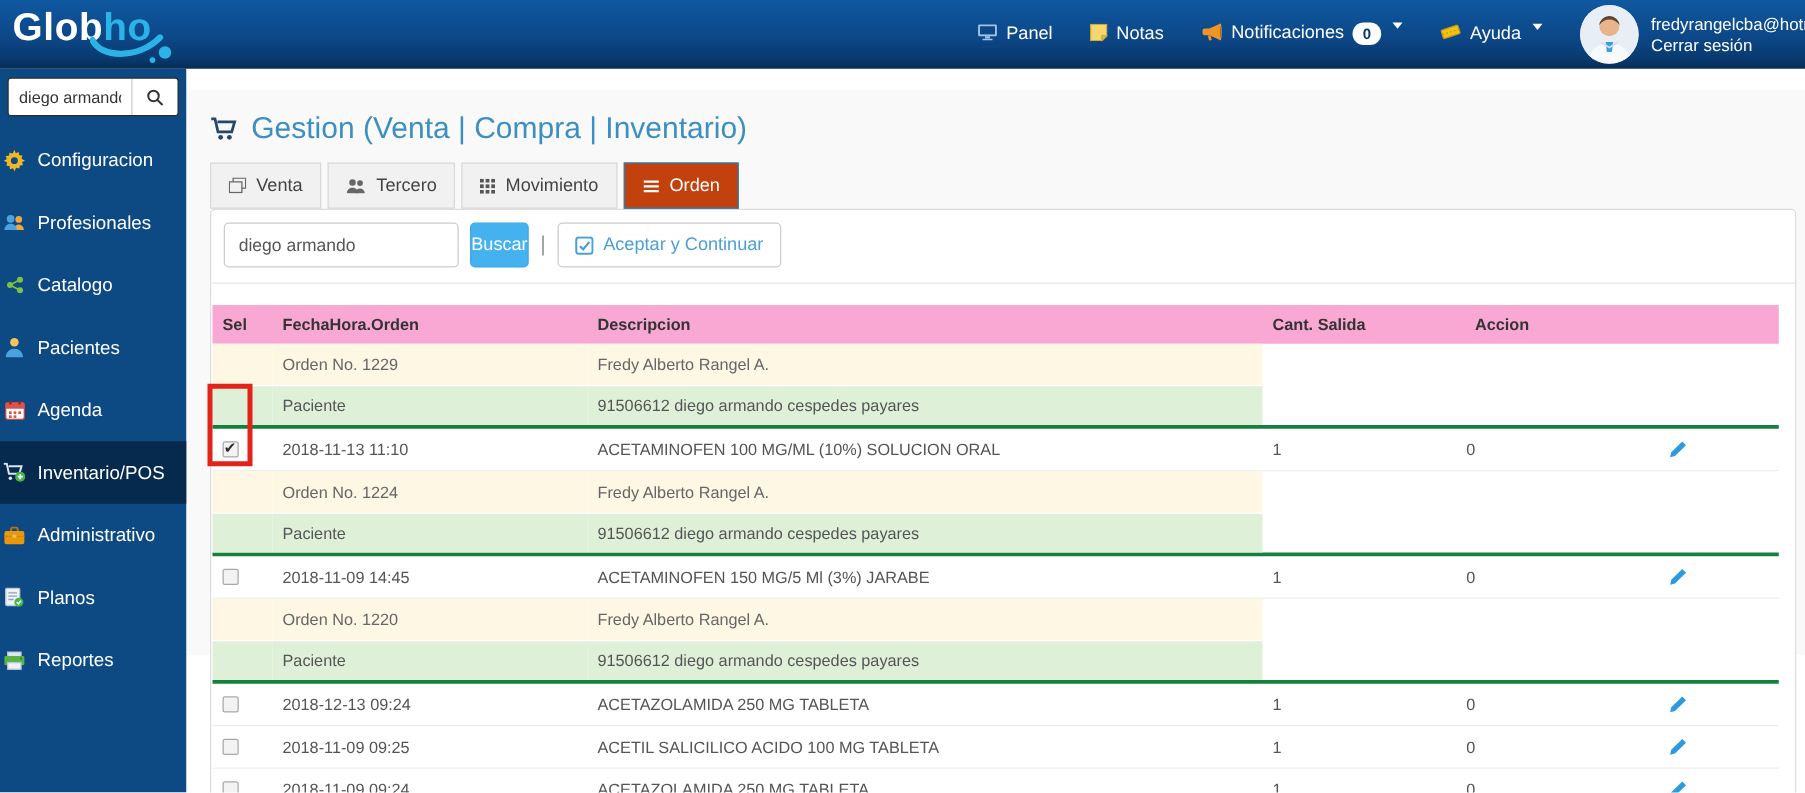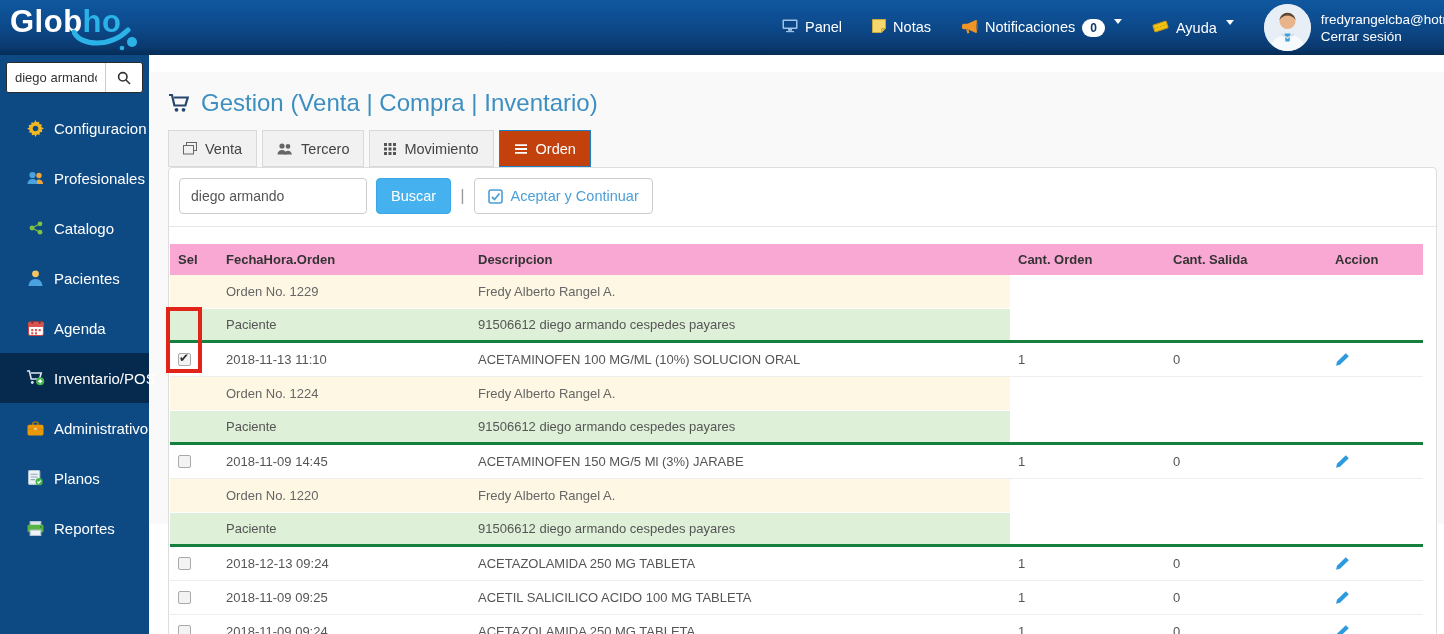--- a/index.html
+++ b/index.html
@@ -18,35 +18,35 @@
   .caret { width:0; height:0; border-left:4px solid transparent; border-right:4px solid transparent; border-top:5px solid #fff; margin-left:2px; }
   .userblock { display:flex; align-items:center; gap:10px; }
   .avatar { width:47px; height:47px; border-radius:50%; overflow:hidden; background:#dfe9f2; flex:0 0 auto; }
   .usertext { line-height:17px; font-size:13.5px; white-space:nowrap; }
 
   
   .sidebar { position:absolute; top:55px; left:0; width:149px; height:579px; background:#0d4a83; z-index:10; }
   .side-search { margin:7px 6px 10px 6px; display:flex; background:#fff; border:1px solid #2b2b2b; border-radius:3px; overflow:hidden; height:31px; }
   .side-search input { border:0; outline:0; width:98px; padding:0 8px; font-size:13px; color:#333; font-family:inherit; }
   .side-search .sbtn { width:36px; border-left:1px solid #ccc; background:#fff; display:flex; align-items:center; justify-content:center; cursor:pointer; }
-  .side-item { height:50px; display:flex; align-items:center; padding-left:26px; gap:9px; color:#fff; font-size:15px; cursor:pointer; }
+  .side-item { height:50px; display:flex; align-items:center; padding-left:2px; gap:9px; color:#fff; font-size:15px; cursor:pointer; }
   .side-item.active { background:#062a4e; }
   .side-item .ic { width:19px; display:flex; justify-content:center; flex:0 0 auto; }
 
   
   .main { position:absolute; top:72px; left:149px; width:1295px; height:452px; background:#f9f9f9; }
   .page-title { display:flex; align-items:center; gap:9px; margin:17px 0 0 19px; color:#3d8fc1; font-size:24px; }
   .tabs { display:flex; gap:5px; margin:13px 0 0 19px; }
   .tab { height:37px; display:flex; align-items:center; gap:8px; padding:0 14px; background:#f1f1f1; border:1px solid #d9d9d9; color:#444; font-size:14.5px; cursor:pointer; }
   .tab.active { background:#c2410c; border-color:#1d80c4; color:#fff; }
 
   .panel { margin:0 7px 0 19px; background:#fff; border:1px solid #ddd; border-radius:4px; height:482px; }
   .search-row { display:flex; align-items:center; gap:9px; padding:10px 10px 12px 10px; border-bottom:1px solid #e7e7e7; }
   .search-row input { width:188px; height:36px; border:1px solid #ccc; border-radius:4px; padding:0 11px; font-size:14px; color:#555; font-family:inherit; outline:none; }
-  .btn-buscar { height:36px; padding:0 14px; background:#45b2ef; border:1px solid #3aa8e8; border-radius:4px; color:#fff; font-size:14.5px; cursor:pointer; font-family:inherit; }
+  .btn-buscar { height:36px; padding:0 0; background:#45b2ef; border:1px solid #3aa8e8; border-radius:4px; color:#fff; font-size:14.5px; cursor:pointer; font-family:inherit; }
   .pipe { color:#999; font-size:17px; }
   .btn-accept { height:36px; padding:4px 13px; background:#fff; border:1px solid #ccc; border-radius:4px; color:#4a9fd8; font-size:14.5px; display:flex; align-items:center; gap:8px; cursor:pointer; font-family:inherit; }
 
   .tablewrap { margin:17px 14px 0 1px; }
   .trow { display:flex; width:1253px; }
   .thead { background:#f9a8d4; height:31px; font-weight:bold; font-size:13px; color:#333; }
   .c { padding:0 8px; display:flex; align-items:center; overflow:hidden; white-space:nowrap; }
   .col-sel{ width:48px; } .col-fecha{ width:252px; } .col-desc{ width:540px; }
   .col-orden{ width:155px; } .col-salida{ width:162px; } .col-accion{ flex:1; }
   .brow { height:34px; font-size:13px; color:#555; border-bottom:1px solid #eee; }
@@ -307,21 +307,20 @@
           </svg>
         <span>Aceptar y Continuar</span>
       </button>
     </div>
 
     <div class="tablewrap">
       <div class="trow thead">
         <div class="c col-sel">Sel</div>
         <div class="c col-fecha">FechaHora.Orden</div>
         <div class="c col-desc">Descripcion</div>
-        <div class="c col-orden">Cant. Orden</div>
         <div class="c col-salida">Cant. Salida</div>
         <div class="c col-accion">Accion</div>
       </div>
 
       <div class="trow brow t-order">
         <div class="c col-sel tint"></div>
         <div class="c col-fecha tint">Orden No. 1229</div>
         <div class="c col-desc tint">Fredy Alberto Rangel A.</div>
         <div class="c col-orden"></div>
           <div class="c col-salida"></div>

